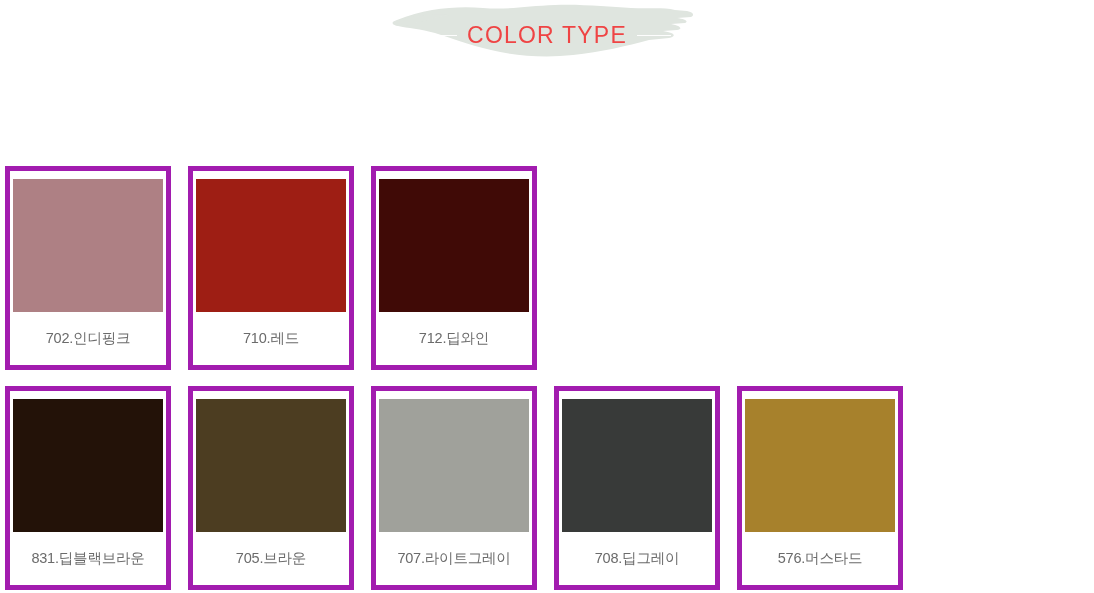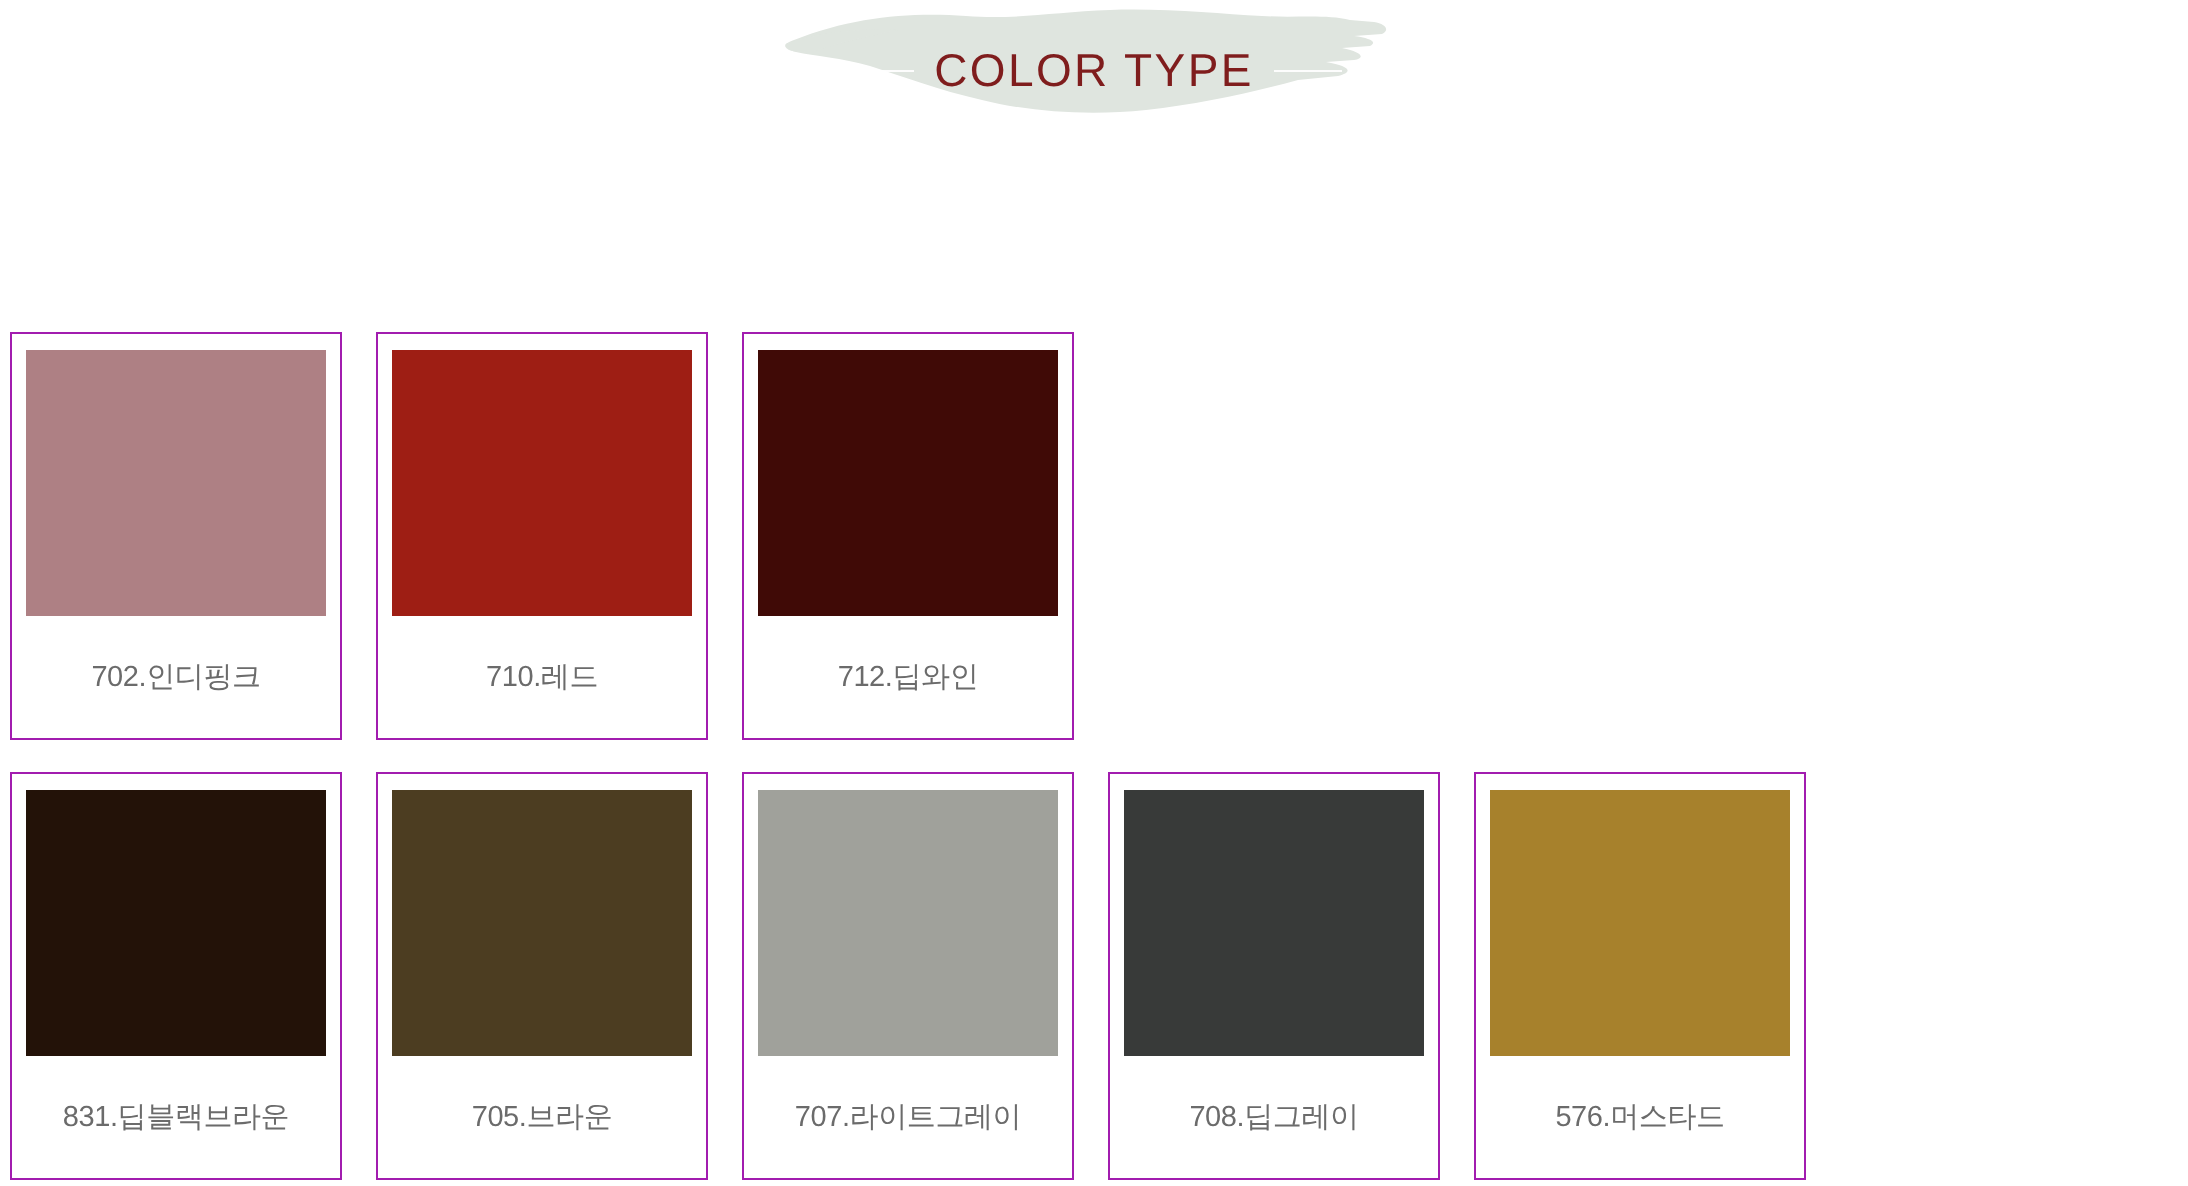--- a/index.html
+++ b/index.html
@@ -49,21 +49,21 @@
     pointer-events: none;
   }
   .banner-rule {
     width: 34px;
     height: 1px;
     background: #ffffff;
     opacity: 0.92;
     flex: none;
   }
   .banner-text {
-    color: #7f1d1d;
+    color: #ef4444;
     font-size: 23px;
     letter-spacing: 1.2px;
     font-weight: 400;
     white-space: nowrap;
     line-height: 1;
   }
 
   
   .grid {
     position: absolute;
@@ -73,21 +73,21 @@
   }
   .row {
     display: flex;
     gap: 17px;
     margin-bottom: 16px;
   }
   .card {
     width: 166px;
     height: 204px;
     box-sizing: border-box;
-    border: 1px solid #a21caf;
+    border: 5px solid #a21caf;
     background: #ffffff;
     padding: 8px 8px 0 8px;
     display: flex;
     flex-direction: column;
     align-items: center;
   }
   .chip {
     width: 150px;
     height: 133px;
     flex: none;

